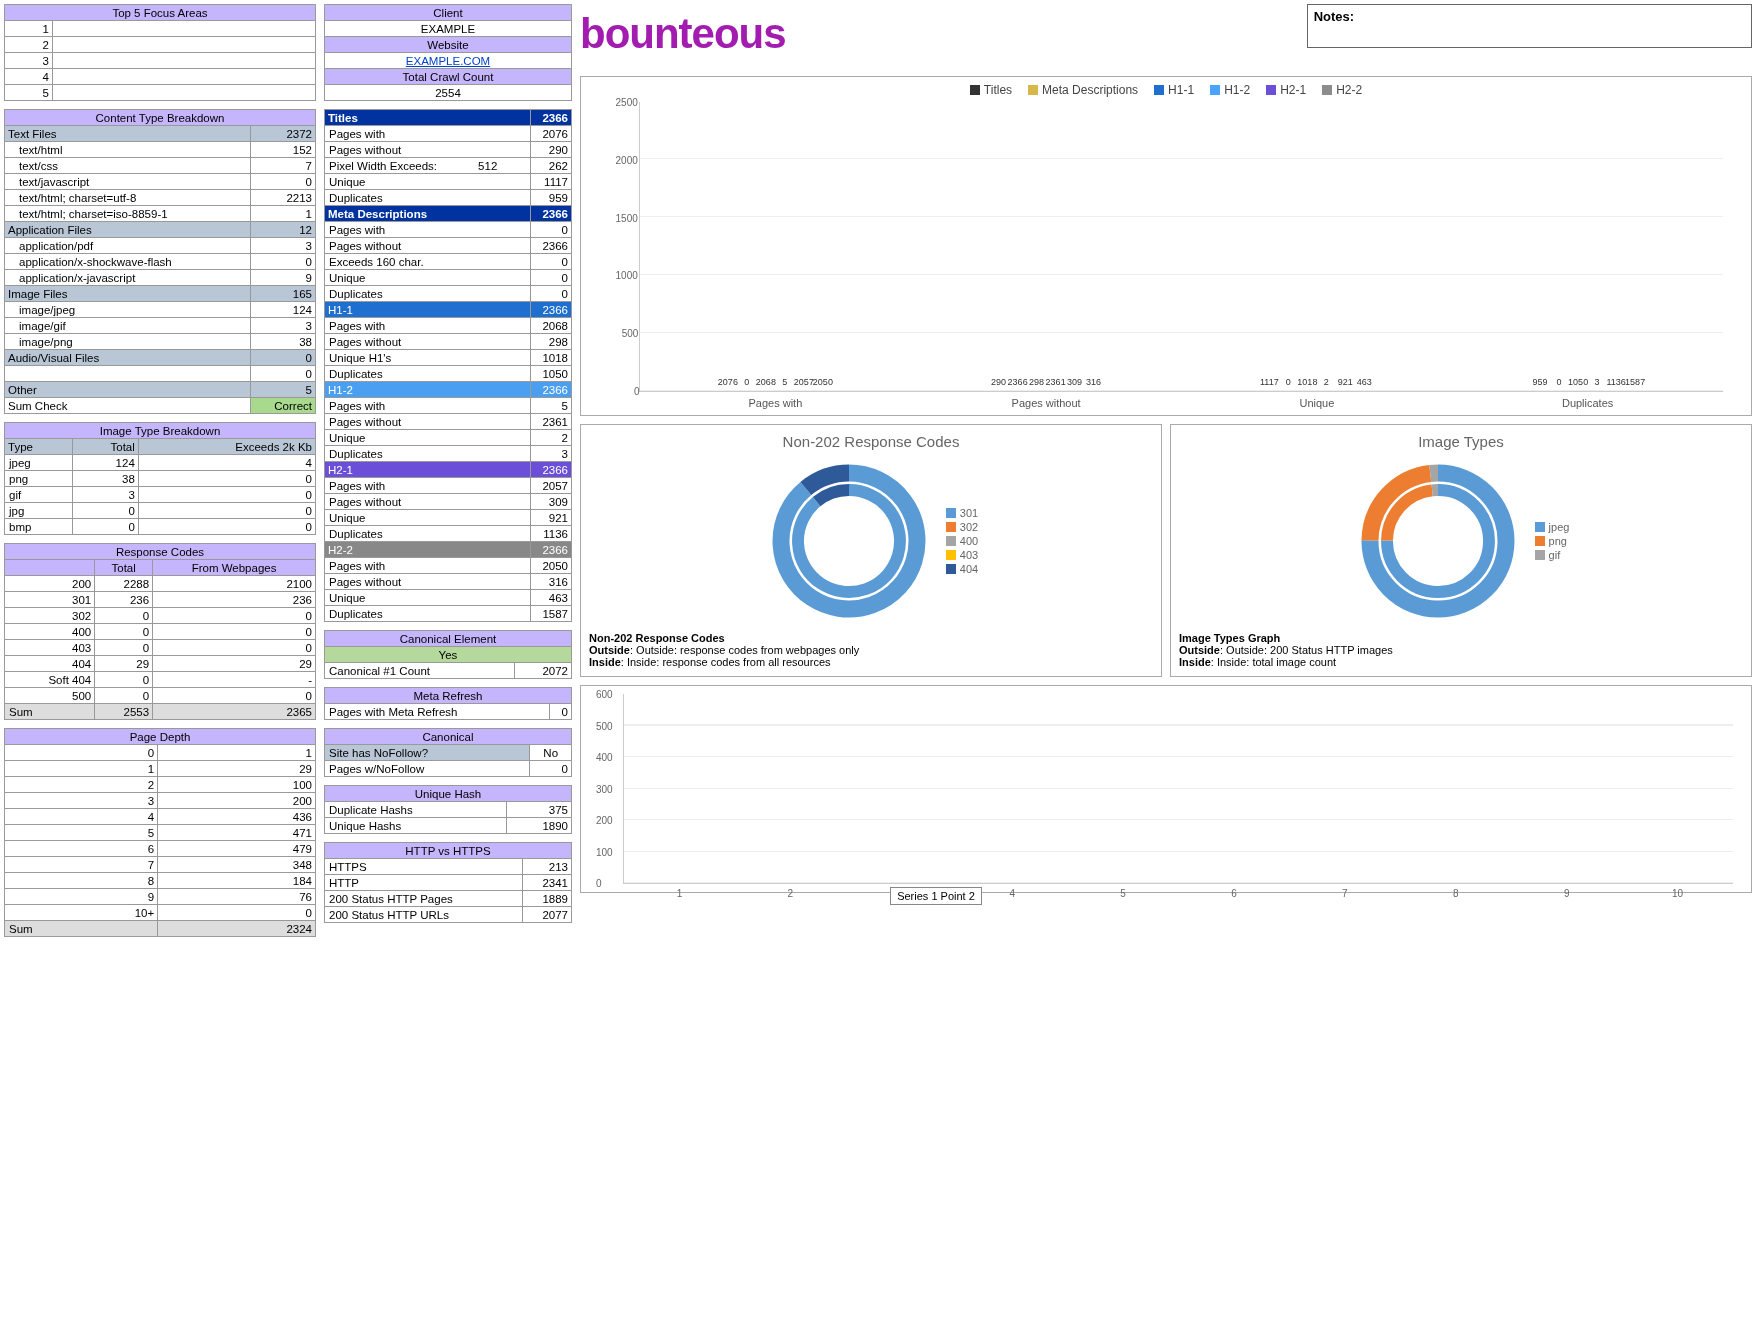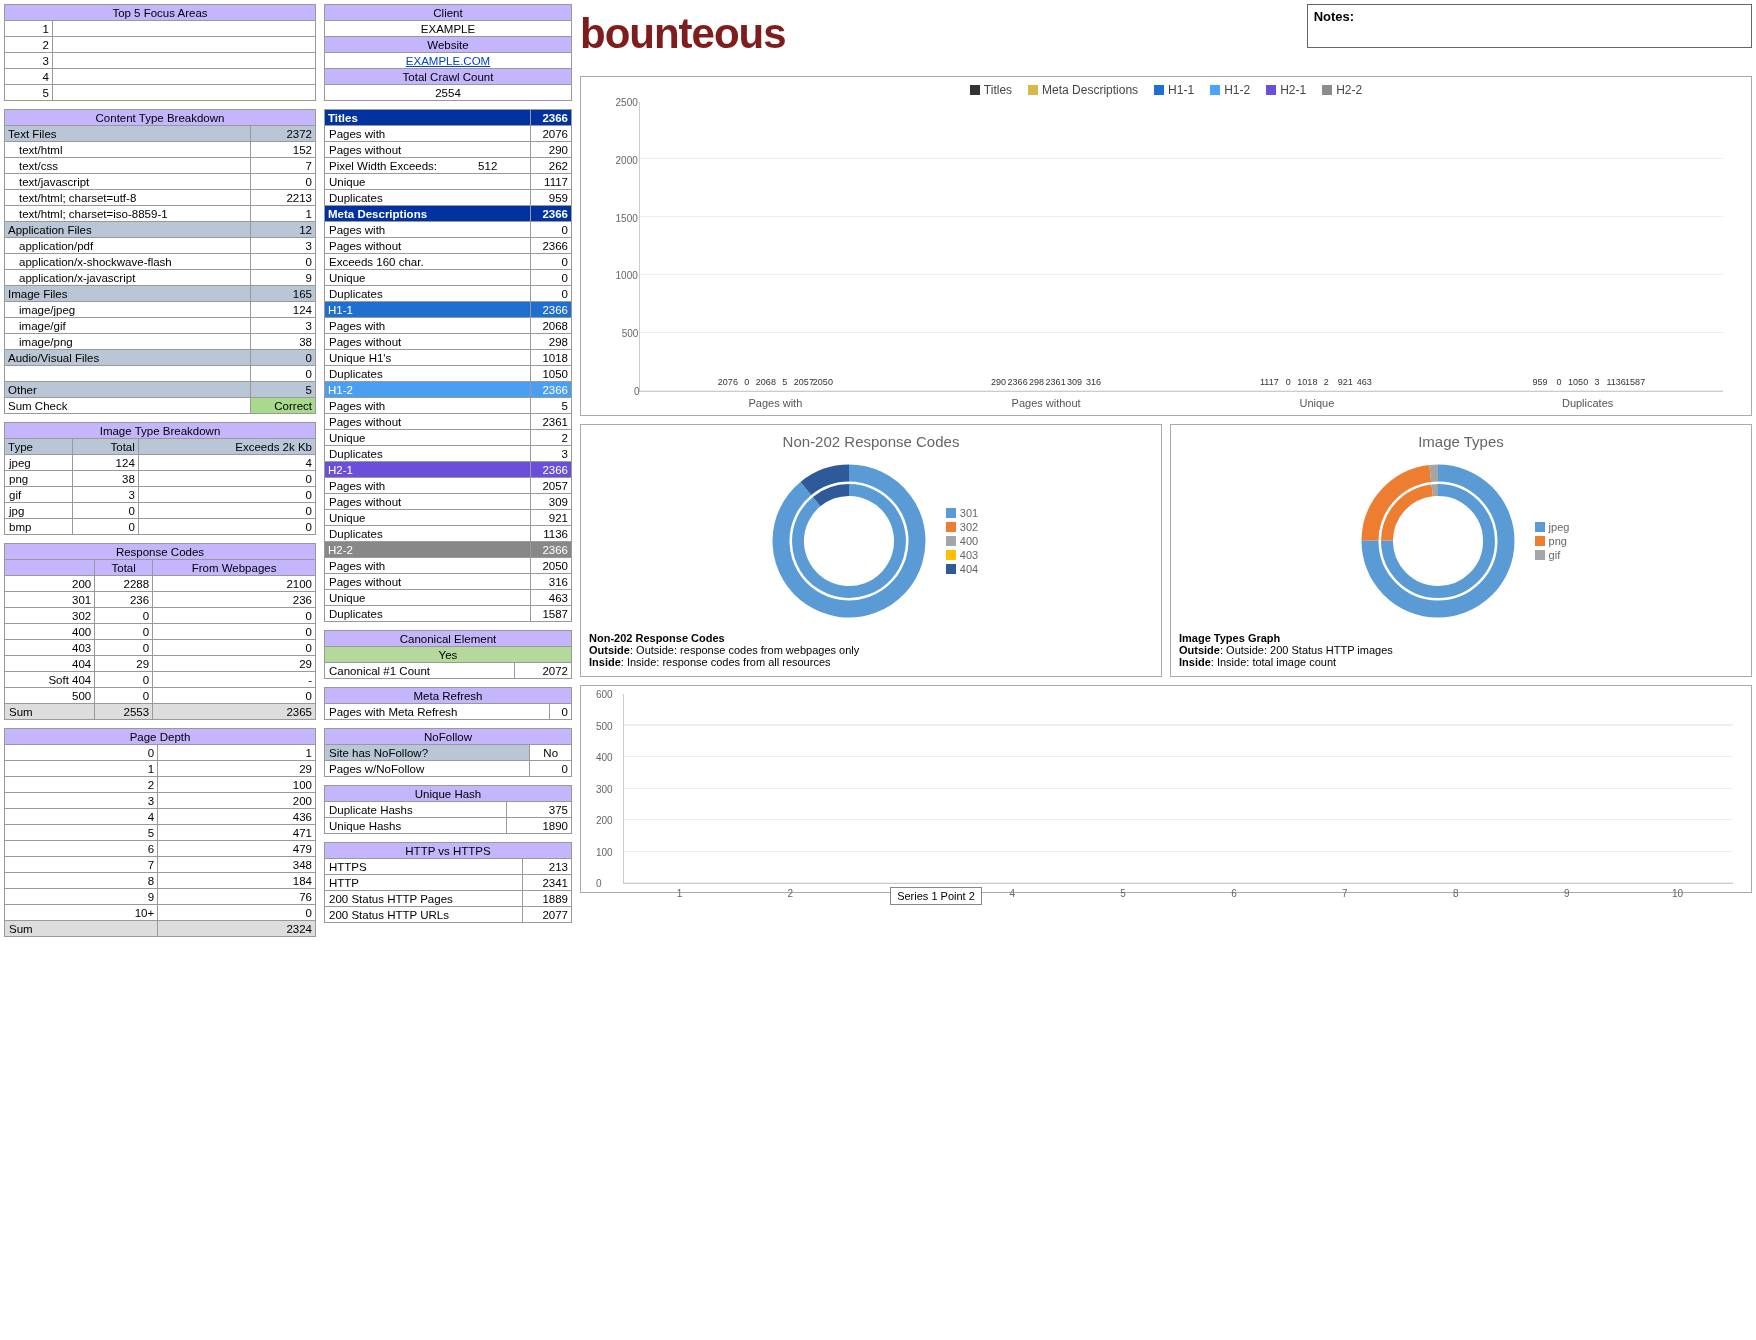--- a/index.html
+++ b/index.html
@@ -36,21 +36,21 @@
   .title-light td:last-child{text-align:right;}
   .title-purple { background:#6b4fd8; color:#fff; }
   .title-purple td:last-child{text-align:right;}
   .title-gray { background:#888; color:#fff; }
   .title-gray td:last-child{text-align:right;}
   .green { background:#b5d99c; text-align:center; }
   .link { color:#0044cc; text-decoration:underline; text-align:center; }
   .center { text-align:center; }
   .correct { background:#a8d98c; text-align:right; }
   .notes { border:1px solid #666; padding:4px 6px; font-weight:bold; font-size:13px; height:44px;margin-left:28px; }
-  .brand { font-size:42px; font-weight:900; color:#7f1d1d; letter-spacing:-1px; padding:6px 0 10px 0; display:inline-block; }
+  .brand { font-size:42px; font-weight:900; color:#a21caf; letter-spacing:-1px; padding:6px 0 10px 0; display:inline-block; }
 
   
   .charts { display:flex; flex-direction:column; gap:8px; }
   .card { border:1px solid #aaa; padding:6px 8px; }
   .chart-bar { height:340px; position:relative; }
   .legend { text-align:center; font-size:12px; color:#444; margin-bottom:4px; }
   .lg-item { display:inline-flex; align-items:center; gap:4px; margin:0 8px; font-size:12px;}
   .sw { width:10px; height:10px; display:inline-block; }
 
   .bar-area { position:relative; height:290px; margin:0 20px 0 50px; border-left:1px solid #ccc; border-bottom:1px solid #ccc;
@@ -548,21 +548,21 @@
       <tr class="row2">
             <td>Pages with Meta Refresh</td>
           <td>0</td>
           </tr>
     </tbody>
       </table>
 
     <table>
       <tbody>
           <tr>
-            <td class="hdr" colspan="2">NoFollow</td>
+            <td class="hdr" colspan="2">Canonical</td>
           </tr>
       <tr class="row2">
             <td style="background:#b8c6d6">Site has NoFollow?</td>
           <td style="text-align:center">No</td>
           </tr>
       <tr class="row2">
             <td>Pages w/NoFollow</td>
           <td>0</td>
           </tr>
     </tbody>

